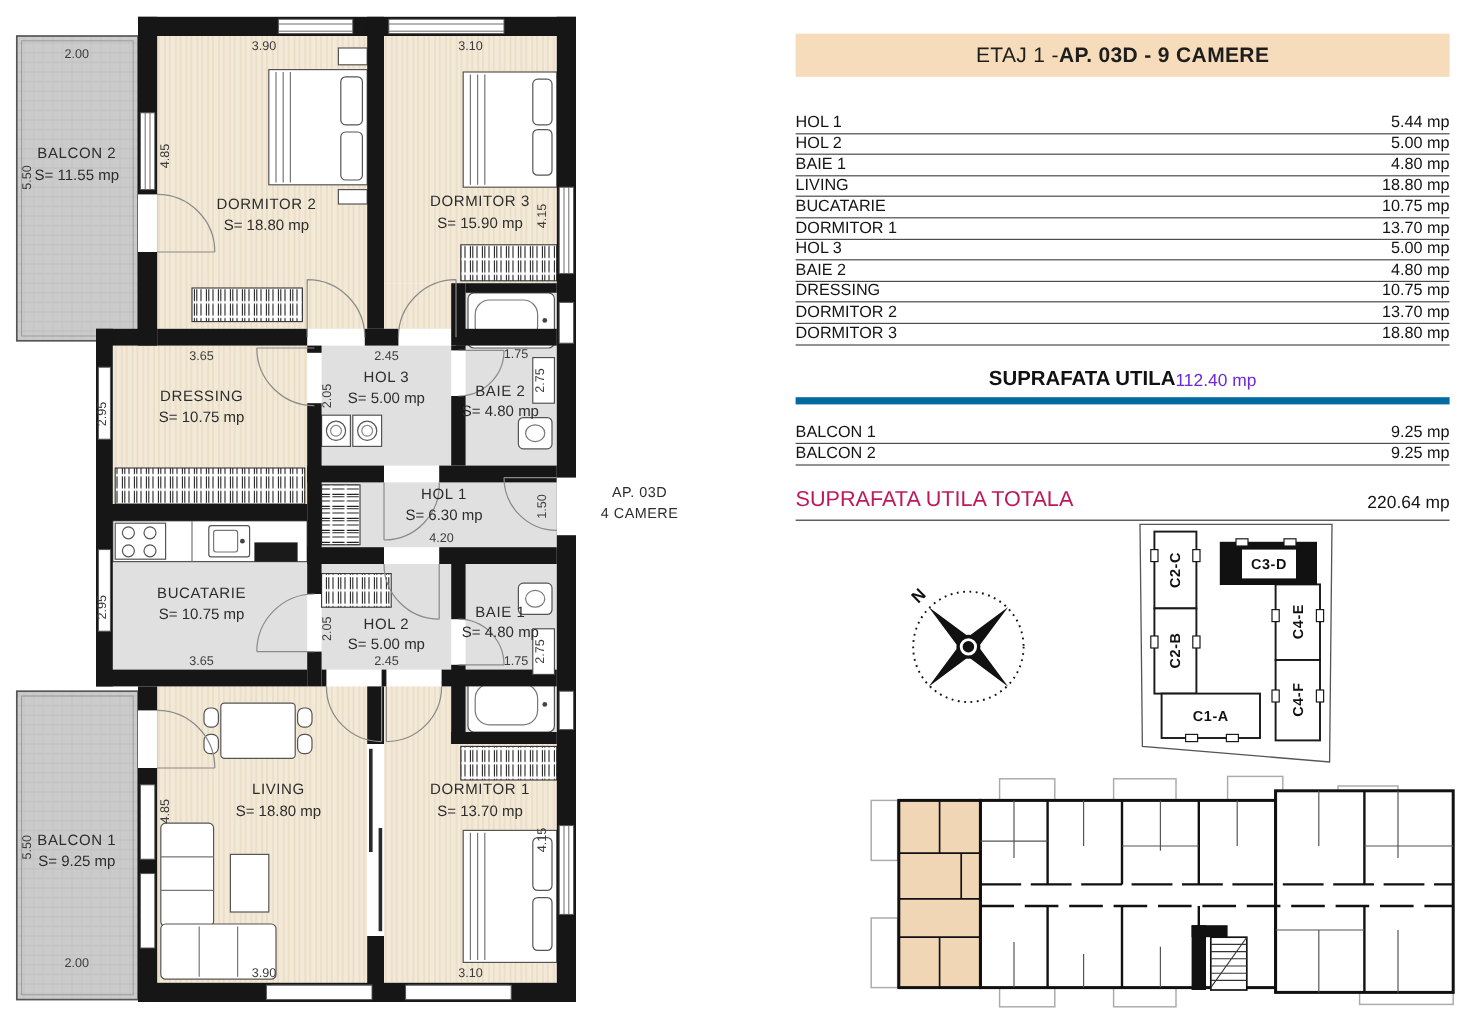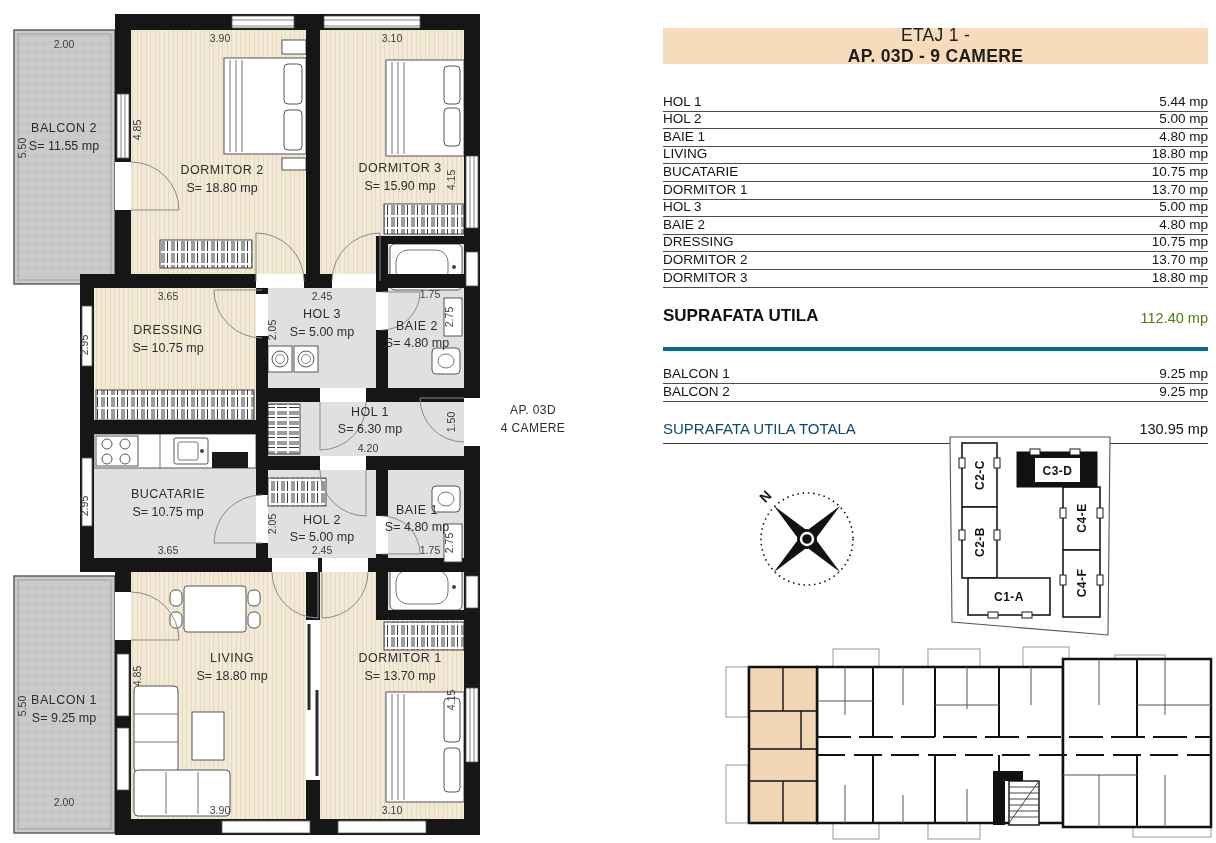--- a/index.html
+++ b/index.html
@@ -1,34 +1,34 @@
 <!DOCTYPE html>
 <html><head>
 <meta charset="utf-8">
 <style>
   html,body{margin:0;padding:0;background:#ffffff;font-family:"Liberation Sans",sans-serif;}
   #page{position:relative;width:1216px;height:843px;background:#fff;overflow:hidden;}
 
   
   .panel{position:absolute;left:663px;top:0;width:545px;}
   .band{margin-top:28px;height:36px;display:flex;align-items:center;justify-content:center;
-        font-size:17.5px;color:#1d1d1d;letter-spacing:.3px;flex-direction:column;}
+        font-size:17.5px;color:#1d1d1d;letter-spacing:.3px;}
   .band b{font-weight:bold;}
   .areas{margin-top:30px;}
   .arow{height:17.6px;box-sizing:border-box;border-bottom:1.2px solid #4d4d4d;
         display:flex;justify-content:space-between;align-items:flex-end;
         padding-bottom:2px;font-size:13.5px;color:#141414;}
-  .srow{margin-top:18px;display:flex;justify-content:space-between;align-items:flex-end;
-        border-bottom:4px solid #0369a1;padding-bottom:21px;}
+  .srow{margin-top:18px;display:flex;justify-content:center;align-items:flex-end;
+        border-bottom:6px solid #0369a1;padding-bottom:5px;}
   .srow .lbl{font-weight:bold;font-size:17px;color:#111;}
-  .srow .val{font-size:14.5px;color:#4d7c0f;}
+  .srow .val{font-size:14.5px;color:#6d28d9;}
   .balc{margin-top:16px;}
   .trow{margin-top:18px;display:flex;justify-content:space-between;align-items:flex-end;
         border-bottom:1.5px solid #3a3a3a;padding-bottom:6px;}
-  .trow .lbl{font-size:15px;color:#0c4a6e;}
+  .trow .lbl{font-size:18px;color:#be185d;}
   .trow .val{font-size:14.5px;color:#141414;}
 
   
   svg text{text-anchor:middle;}
   .rn{font-size:12.5px;fill:#2d2d2d;letter-spacing:.5px;font-family:"Liberation Sans",sans-serif;}
   .ra{font-size:12.5px;fill:#2d2d2d;font-family:"Liberation Sans",sans-serif;}
   .dim{font-size:10.5px;fill:#3c3c3c;font-family:"Liberation Sans",sans-serif;}
   .ann{font-size:12px;fill:#2d2d2d;letter-spacing:.4px;font-family:"Liberation Sans",sans-serif;}
   .site-label{font-size:12px;font-weight:bold;fill:#111;letter-spacing:.5px;font-family:"Liberation Sans",sans-serif;}
   .north{font-size:14px;font-weight:bold;fill:#111;font-family:"Liberation Sans",sans-serif;}
@@ -374,21 +374,21 @@
           <span>9.25 mp</span>
         </div>
         <div class="arow">
           <span>BALCON 2</span>
           <span>9.25 mp</span>
         </div>
       </div>
 
     <div class="trow">
       <span class="lbl">SUPRAFATA UTILA TOTALA</span>
-      <span class="val">130.95 mp</span>
+      <span class="val">220.64 mp</span>
     </div>
   </div>
 
   <svg class="abs" style="left:752px;top:484px" width="110" height="110" viewBox="-55 -55 110 110">
     <circle r="46" fill="none" stroke="#111" stroke-width="1.6" stroke-dasharray="1.5 3.8"></circle>
     <polygon points="-33.2,-33.2 0,-8.5 33.2,-33.2 8.5,0 33.2,33.2 0,8.5 -33.2,33.2 -8.5,0" fill="#111"></polygon>
     <circle r="10" fill="#111"></circle>
     <circle r="6" fill="none" stroke="#fff" stroke-width="2.4"></circle>
     <text class="north" x="-41" y="-38" transform="rotate(-45 -41 -42)">N</text>
   </svg>

